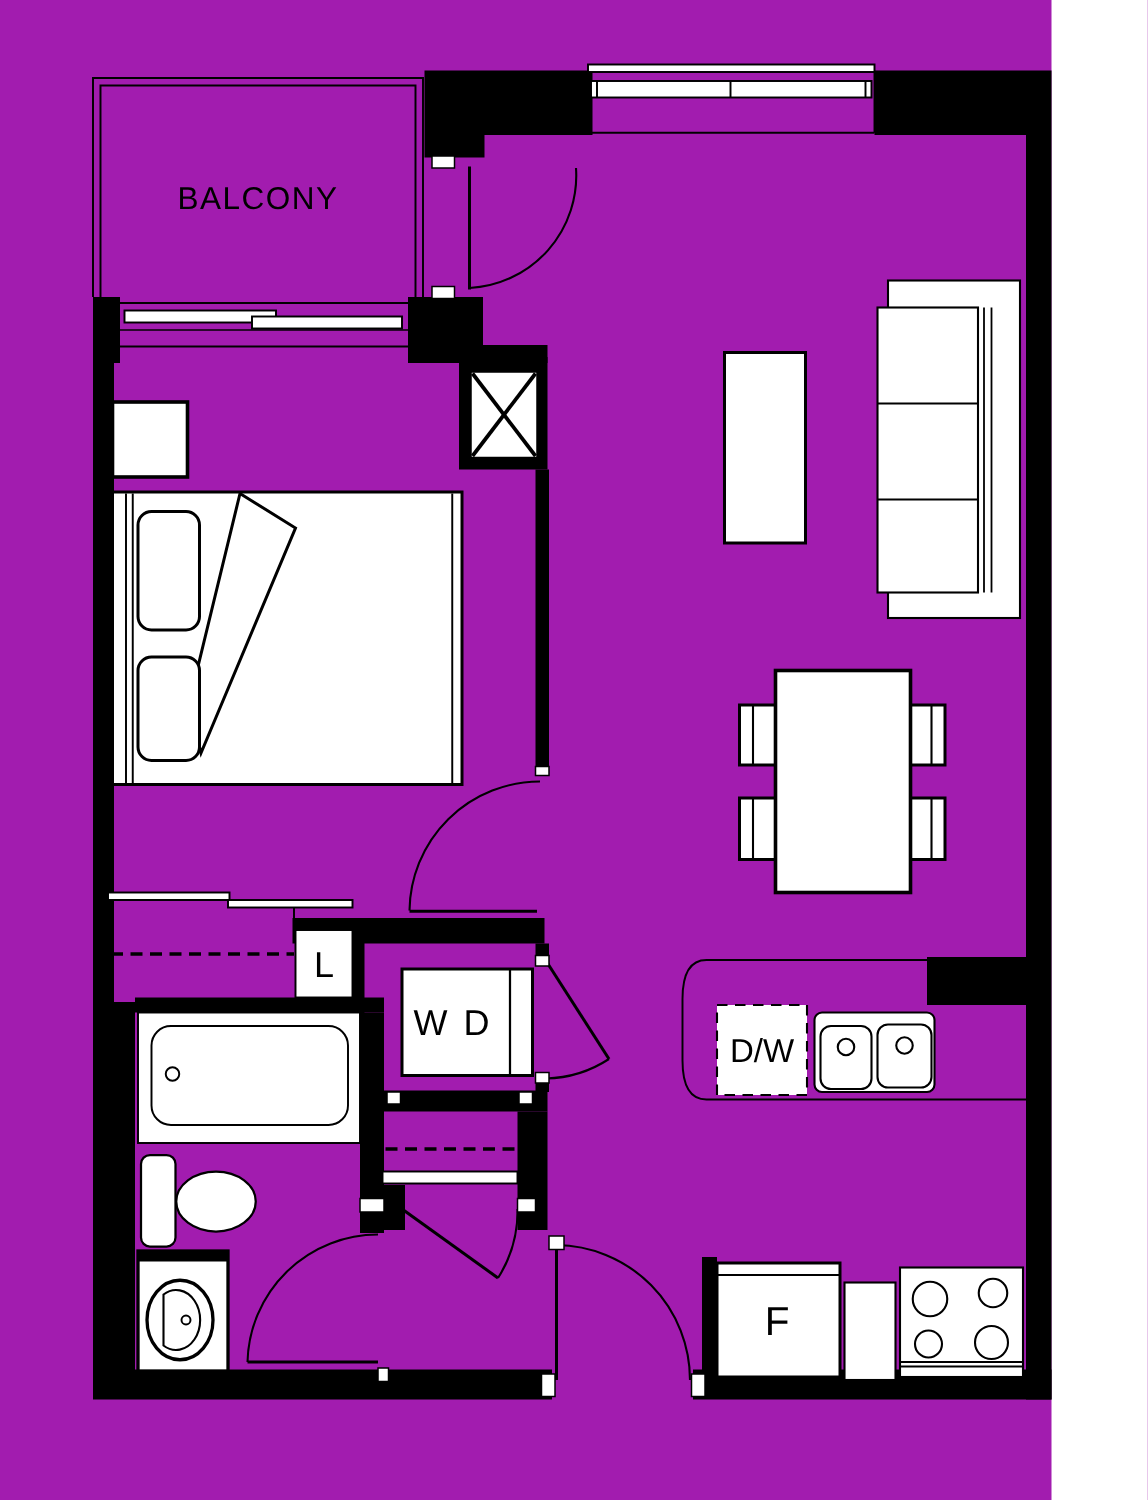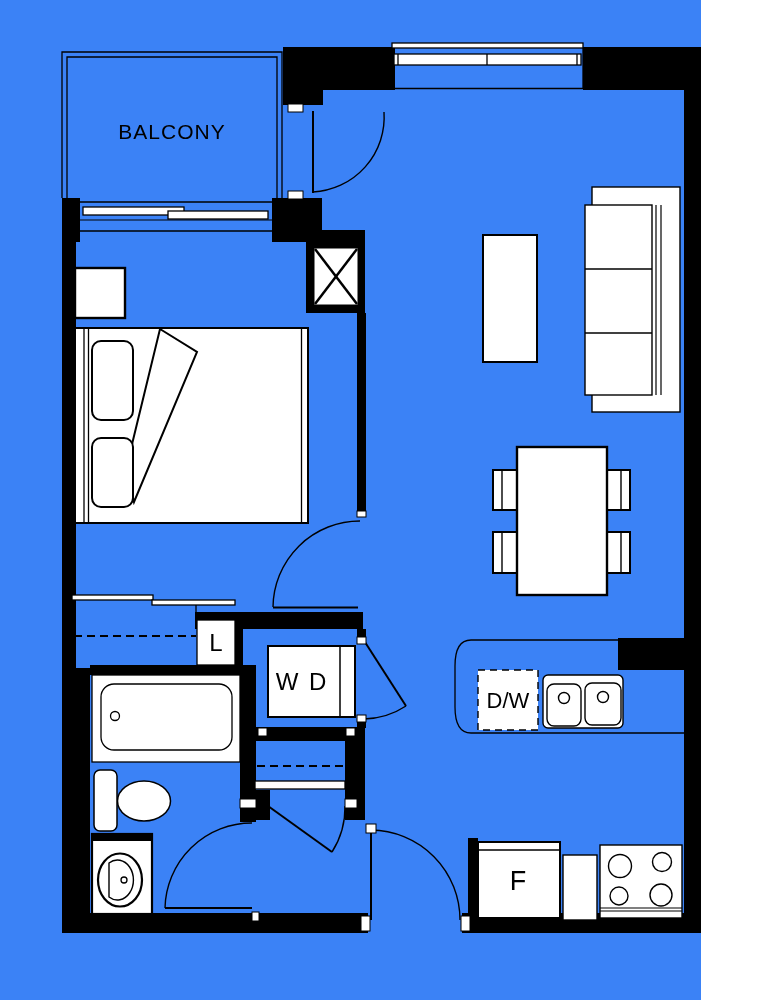--- a/index.html
+++ b/index.html
@@ -1,16 +1,16 @@
 <!DOCTYPE html>
 <html><head>
 <meta charset="utf-8">
 <style>
   html,body{margin:0;padding:0;background:#ffffff;}
-  .plan-canvas{position:relative;width:701px;height:1000px;background:#3b82f6;overflow:hidden;}
+  .plan-canvas{position:relative;width:701px;height:1000px;background:#a21caf;overflow:hidden;}
   svg{display:block;}
   text{font-family:"Liberation Sans","DejaVu Sans",sans-serif;fill:#000;}
   .lbl-balcony{font-size:21px;letter-spacing:1px;}
   .lbl-l{font-size:24px;}
   .lbl-wd{font-size:24px;letter-spacing:2px;}
   .lbl-dw{font-size:22px;}
   .lbl-f{font-size:27px;}
 </style>
 </head>
 <body>

